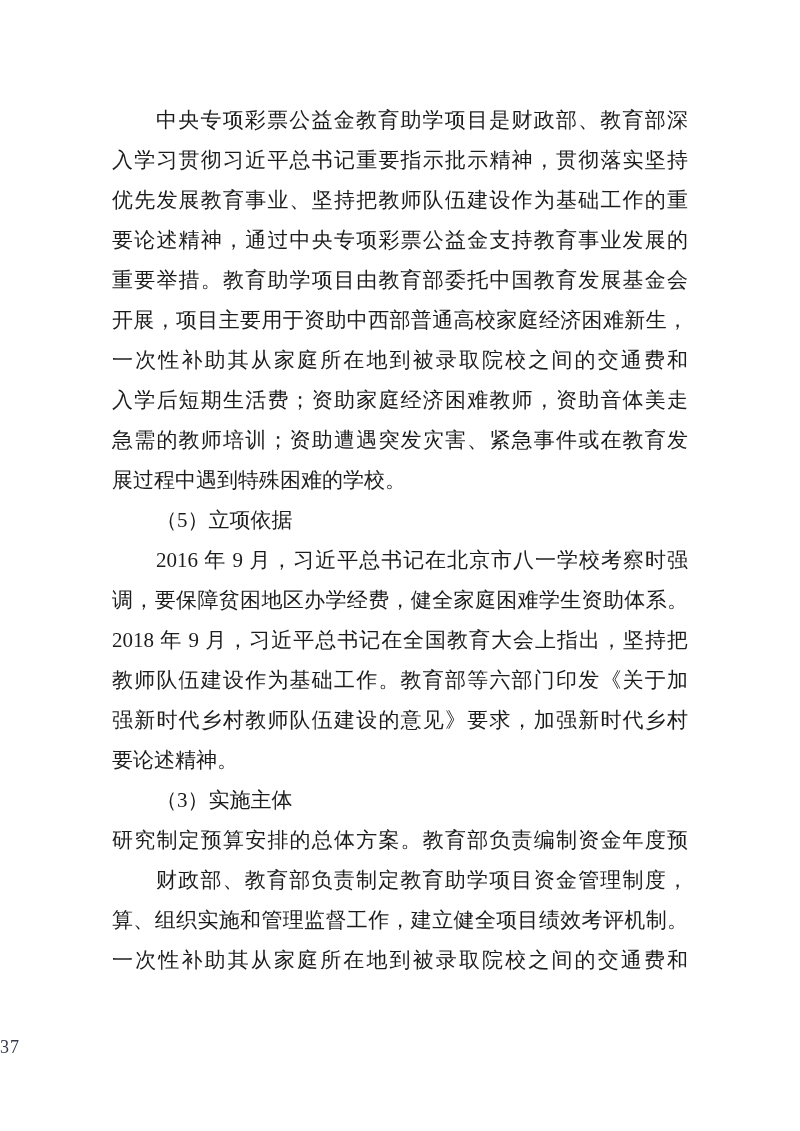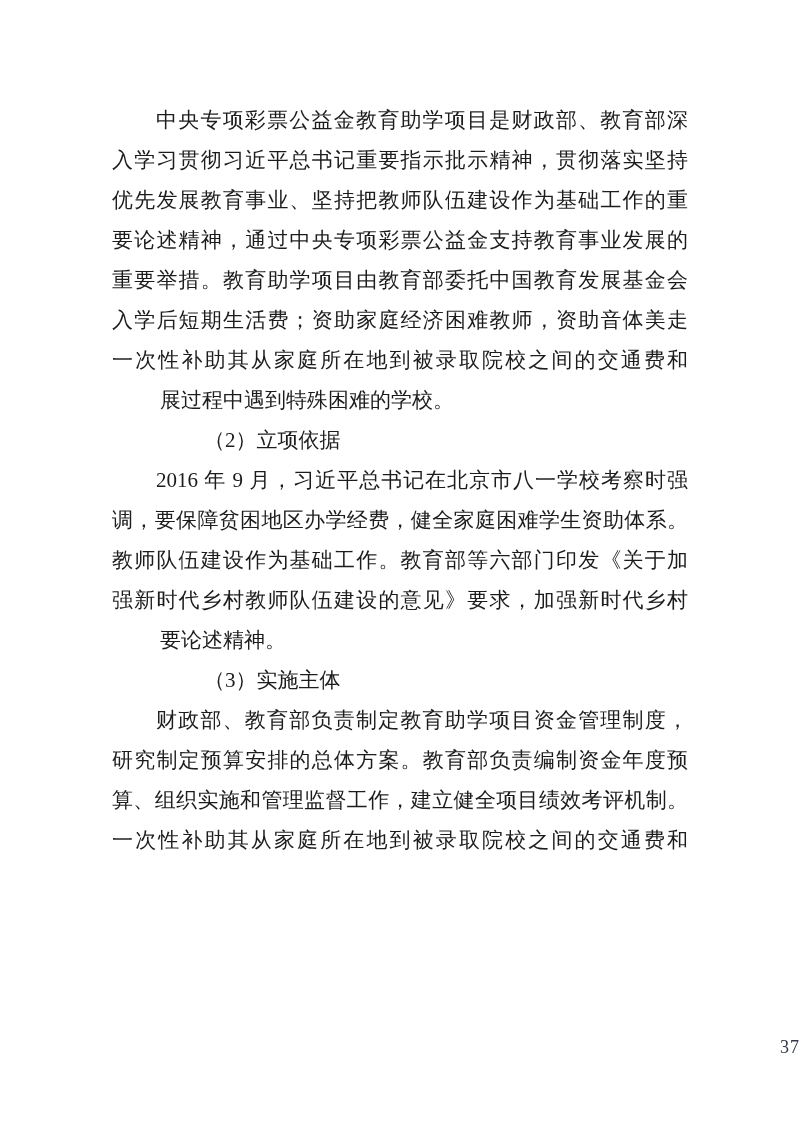--- a/index.html
+++ b/index.html
@@ -27,56 +27,58 @@
     height: 40px;
     line-height: 40px;
     text-align: justify;
     text-align-last: justify;
     white-space: nowrap;
     overflow: visible;
   }
   .line.noj {
     text-align: left;
     text-align-last: left;
-    margin-left: 48px;
   }
   .line.indent {
     padding-left: 44px;
   }
   .page-number {
     position: absolute;
     top: 1034px;
     left: 0;
     width: 100%;
-    text-align: right;
+    text-align: left;
     font-size: 18px;
     line-height: 26px;
     color: #32374a;
     letter-spacing: 1px;
   }
 </style>
 </head>
 <body>
 
 <div class="page">
   <div class="text-block" id="text-block">
       <div class="line indent">中央专项彩票公益金教育助学项目是财政部、教育部深</div>
       <div class="line">入学习贯彻习近平总书记重要指示批示精神，贯彻落实坚持</div>
       <div class="line">优先发展教育事业、坚持把教师队伍建设作为基础工作的重</div>
       <div class="line">要论述精神，通过中央专项彩票公益金支持教育事业发展的</div>
       <div class="line">重要举措。教育助学项目由教育部委托中国教育发展基金会</div>
+      <div class="line">开展，项目主要用于资助中西部普通高校家庭经济困难新生，</div>
+      <div class="line">一次性补助其从家庭所在地到被录取院校之间的交通费和</div>
       <div class="line">入学后短期生活费；资助家庭经济困难教师，资助音体美走</div>
-      <div class="line">一次性补助其从家庭所在地到被录取院校之间的交通费和</div>
+      <div class="line">急需的教师培训；资助遭遇突发灾害、紧急事件或在教育发</div>
       <div class="line noj">展过程中遇到特殊困难的学校。</div>
-      <div class="line indent noj">（2）立项依据</div>
+      <div class="line indent noj">（5）立项依据</div>
       <div class="line indent">2016 年 9 月，习近平总书记在北京市八一学校考察时强</div>
       <div class="line">调，要保障贫困地区办学经费，健全家庭困难学生资助体系。</div>
+      <div class="line">2018 年 9 月，习近平总书记在全国教育大会上指出，坚持把</div>
       <div class="line">教师队伍建设作为基础工作。教育部等六部门印发《关于加</div>
       <div class="line">强新时代乡村教师队伍建设的意见》要求，加强新时代乡村</div>
       <div class="line noj">要论述精神。</div>
       <div class="line indent noj">（3）实施主体</div>
+      <div class="line">研究制定预算安排的总体方案。教育部负责编制资金年度预</div>
       <div class="line indent">财政部、教育部负责制定教育助学项目资金管理制度，</div>
-      <div class="line">研究制定预算安排的总体方案。教育部负责编制资金年度预</div>
       <div class="line">算、组织实施和管理监督工作，建立健全项目绩效考评机制。</div>
       <div class="line">一次性补助其从家庭所在地到被录取院校之间的交通费和</div>
     </div>
   <div class="page-number">37</div>
 </div>
 
 </body></html>

